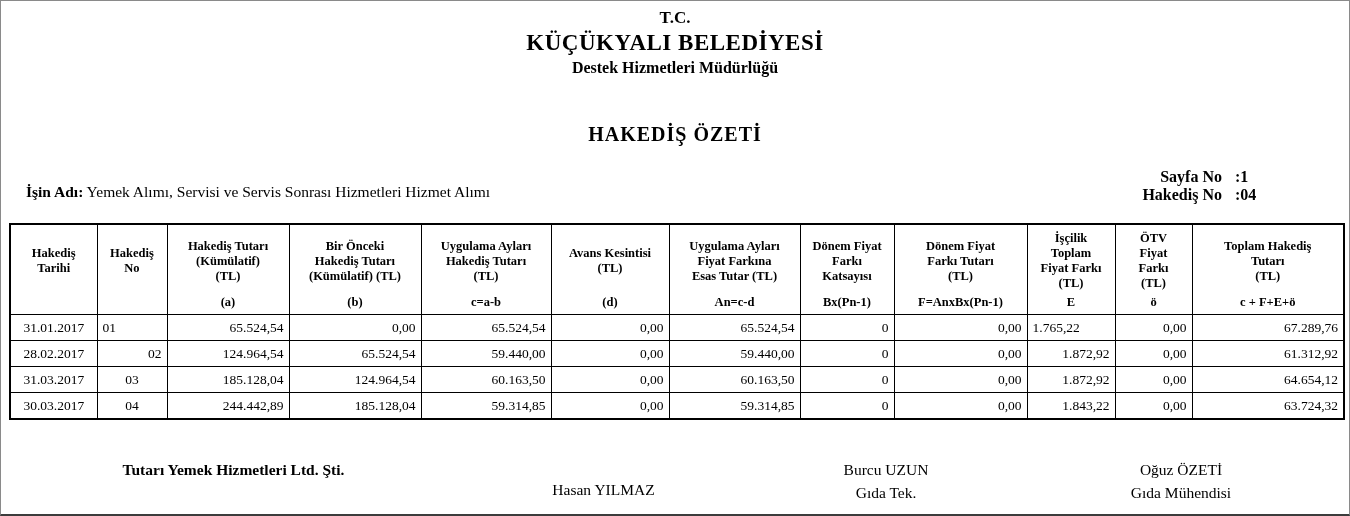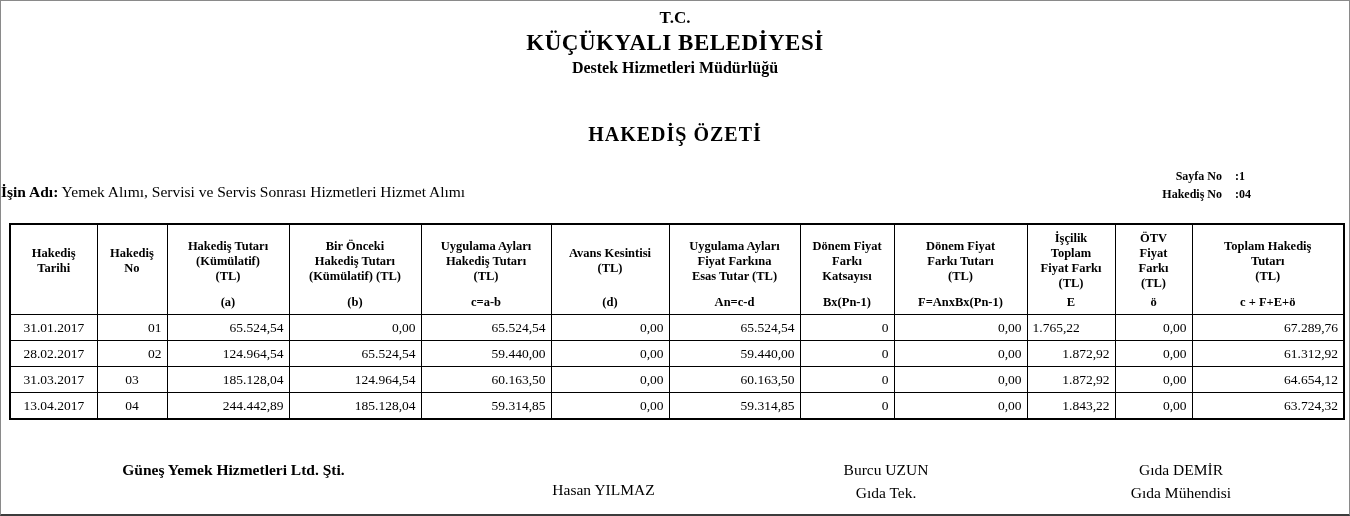--- a/index.html
+++ b/index.html
@@ -30,30 +30,30 @@
   .doc-title {
     position: absolute;
     top: 122px; left: 0; width: 100%;
     text-align: center;
     font-weight: bold;
     font-size: 20px;
     letter-spacing: 1px;
   }
   .work-line {
     position: absolute;
-    top: 182px; left: 0;
+    top: 182px; left: 25px;
     font-size: 15.5px;
     white-space: nowrap;
   }
   .work-label { font-weight: bold; }
   .page-info {
     position: absolute;
     top: 167px; left: 1105px; width: 158px;
     font-weight: bold;
-    font-size: 12px;
+    font-size: 16px;
     line-height: 17.5px;
   }
   .pi-row { display: flex; }
   .pi-label { flex: 1; text-align: right; }
   .pi-value { width: 42px; text-align: left; padding-left: 13px; box-sizing: border-box; }
   table.summary {
     position: absolute;
     top: 222px; left: 8px;
     width: 1334px;
     border-collapse: collapse;
@@ -235,21 +235,21 @@
 Tutarı
 (TL)</div>
               <div class="hformula">c + F+E+ö</div>
             </div>
           </th>
         </tr>
       </thead>
     <tbody>
         <tr>
           <td style="text-align: center; margin-left: 36px;">31.01.2017</td>
-          <td style="text-align: right;">01</td>
+          <td style="text-align: left;">01</td>
           <td style="text-align: right;">65.524,54</td>
           <td style="text-align: right;">0,00</td>
           <td style="text-align: right;">65.524,54</td>
           <td style="text-align: right;">0,00</td>
           <td style="text-align: right;">65.524,54</td>
           <td style="text-align: right;">0</td>
           <td style="text-align: right;">0,00</td>
           <td style="text-align: left;">1.765,22</td>
           <td style="text-align: right;">0,00</td>
           <td style="text-align: right;">67.289,76</td>
@@ -276,47 +276,47 @@
           <td style="text-align: right;">60.163,50</td>
           <td style="text-align: right;">0,00</td>
           <td style="text-align: right;">60.163,50</td>
           <td style="text-align: right;">0</td>
           <td style="text-align: right;">0,00</td>
           <td style="text-align: right;">1.872,92</td>
           <td style="text-align: right;">0,00</td>
           <td style="text-align: right;">64.654,12</td>
         </tr>
         <tr>
-          <td style="text-align: center;">13.04.2017</td>
+          <td style="text-align: center;">30.03.2017</td>
           <td style="text-align: center;">04</td>
           <td style="text-align: right;">244.442,89</td>
           <td style="text-align: right;">185.128,04</td>
           <td style="text-align: right;">59.314,85</td>
           <td style="text-align: right;">0,00</td>
           <td style="text-align: right;">59.314,85</td>
           <td style="text-align: right;">0</td>
           <td style="text-align: right;">0,00</td>
           <td style="text-align: right;">1.843,22</td>
           <td style="text-align: right;">0,00</td>
           <td style="text-align: right;">63.724,32</td>
         </tr>
       </tbody>
   </table>
 
   <div class="sig-row">
       <div class="sig" style="left: 0px; width: 465px;">
-        <div class="sig-name bold">Güneş Yemek Hizmetleri Ltd. Şti.</div>
+        <div class="sig-name bold">Tutarı Yemek Hizmetleri Ltd. Şti.</div>
         <div class="sig-title"></div>
       </div>
       <div class="sig" style="left: 465px; width: 275px; margin-top: 20px;">
         <div class="sig-name">Hasan YILMAZ</div>
       </div>
       <div class="sig" style="left: 745px; width: 280px;">
         <div class="sig-name">Burcu UZUN</div>
         <div class="sig-title">Gıda Tek.</div>
       </div>
       <div class="sig" style="left: 1035px; width: 290px;">
-        <div class="sig-name">Gıda DEMİR</div>
+        <div class="sig-name">Oğuz ÖZETİ</div>
         <div class="sig-title">Gıda Mühendisi</div>
       </div>
     </div>
 
 </div>
 
 </body></html>

